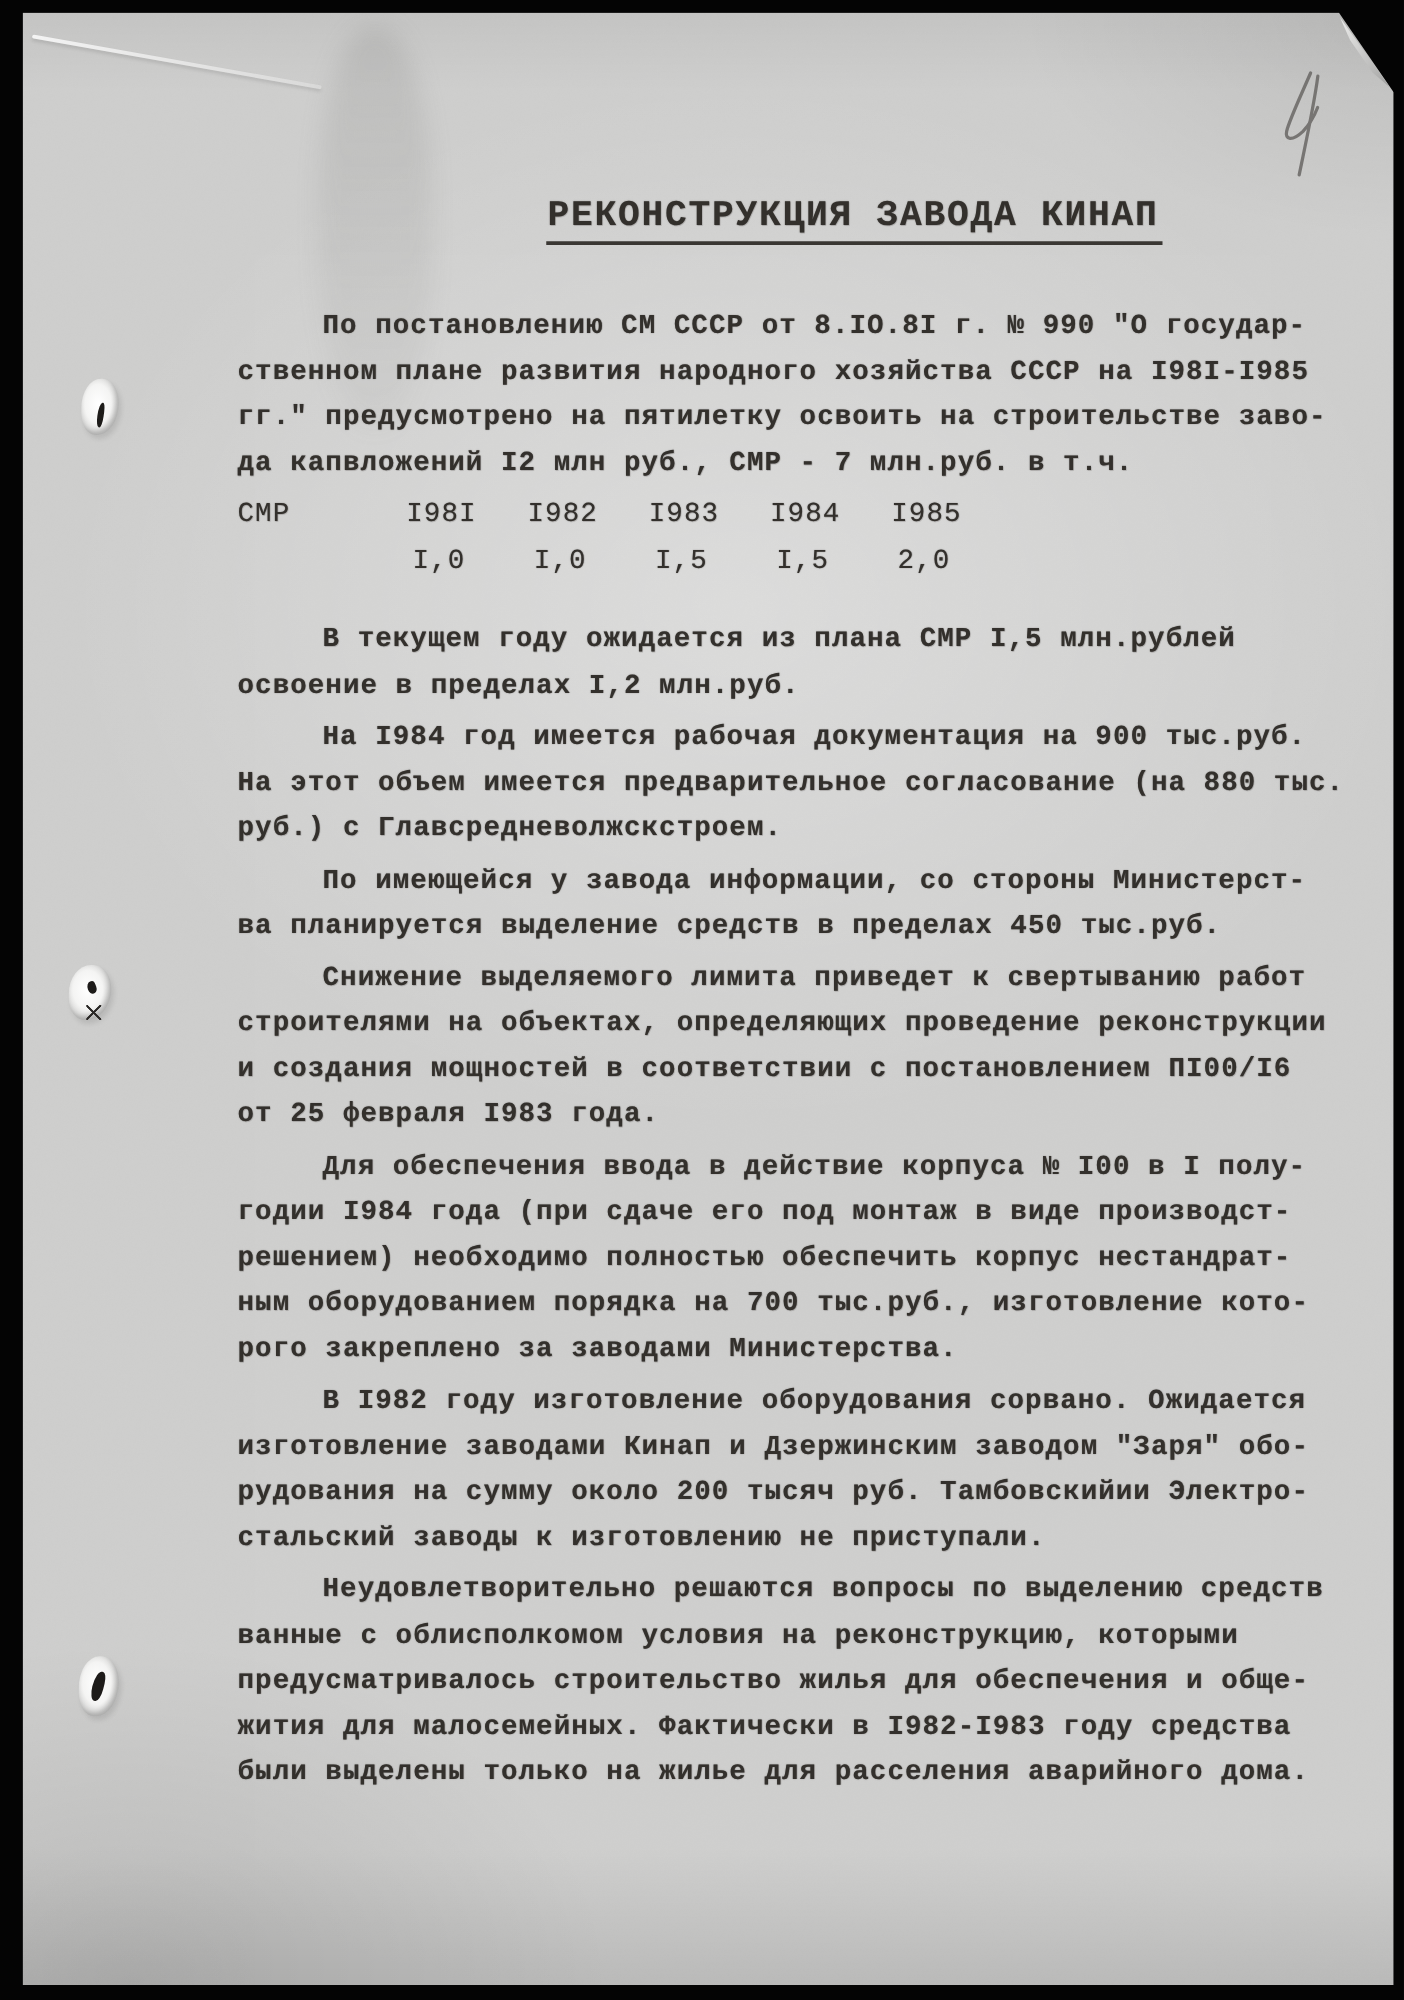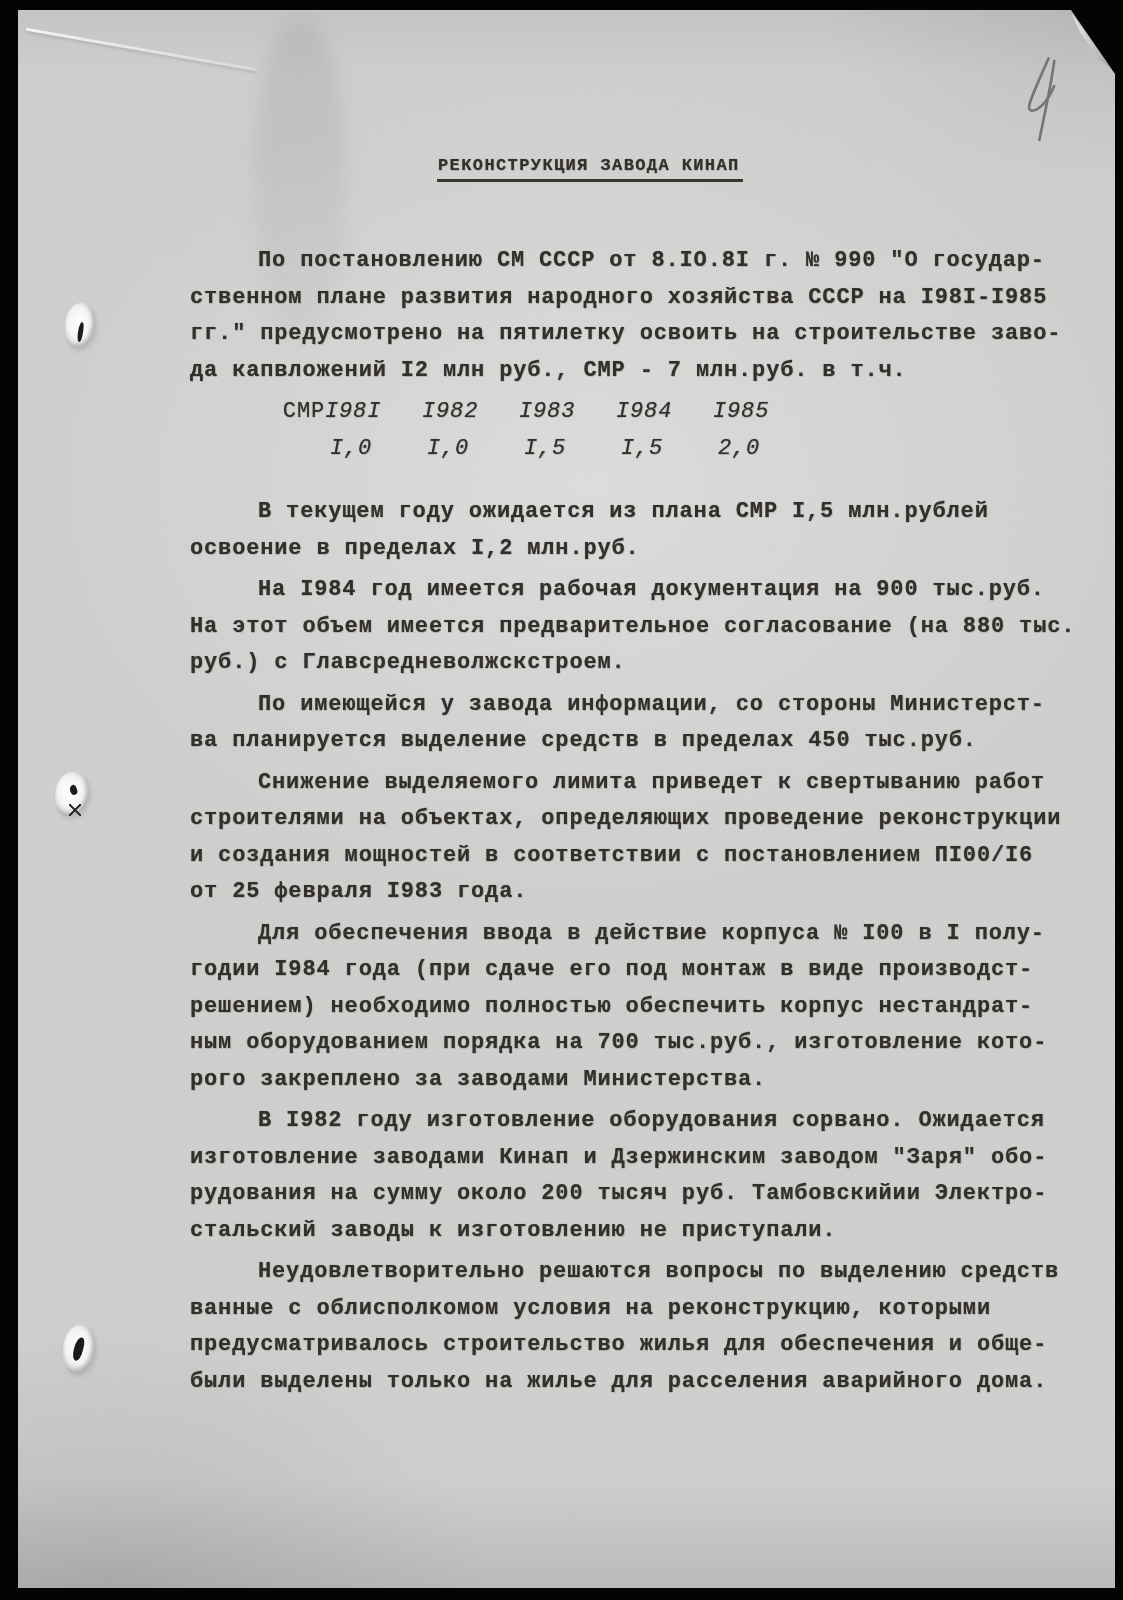--- a/index.html
+++ b/index.html
@@ -15,31 +15,31 @@
          clip-path:polygon(0 0,1053px 0,1097px 64px,1097px 1578px,0 1578px);}
   .noise{position:absolute;left:0;top:0;width:100%;height:100%;opacity:.35;pointer-events:none;}
   .stain{position:absolute;left:237px;top:12px;width:90px;height:320px;border-radius:45%;
          background:linear-gradient(180deg, rgba(120,120,118,0.18), rgba(120,120,118,0.05));
          filter:blur(9px);}
   .crease{position:absolute;left:6px;top:38px;width:235px;height:3px;
           background:linear-gradient(90deg, rgba(255,255,255,0.8), rgba(255,255,255,0.25));
           box-shadow:0 2px 3px rgba(0,0,0,0.12);transform:rotate(10deg);border-radius:2px;}
   .fold-flap{position:absolute;right:-1px;top:2px;width:48px;height:66px;pointer-events:none;}
   .ink{color:#33302c;text-shadow:0 0 1px rgba(51,48,44,0.55),0.6px 0.5px 0 rgba(51,48,44,0.15);}
-  .title{position:absolute;left:419px;top:146px;margin:0;font-size:17px;font-weight:bold;
+  .title{position:absolute;left:419px;top:146px;margin:0;font-size:29px;font-weight:bold;
          letter-spacing:1.4px;border-bottom:3px solid #3a3733;padding:0 3px 4px 1px;white-space:pre;}
   .content{position:absolute;left:172px;top:233px;width:900px;font-size:22px;
            letter-spacing:0.85px;line-height:36.5px;}
   .para{margin:0 0 5px 0;}
   .line{white-space:pre;font-weight:bold;}
   .line.first{text-indent:68px;}
   .smr-table{margin:0 0 27px 0;}
   .smr-row{white-space:nowrap;}
-  .smr-cell{display:inline-block;width:97px;font-style:italic;}
-  .smr-label{display:inline-block;width:135px;text-align:right;}
+  .smr-cell{display:inline-block;width:97px;}
+  .smr-label{display:inline-block;width:135px;}
   .smr-vals{margin-left:5px;}
   .pagenum{position:absolute;left:1000px;top:42px;width:48px;height:92px;transform:rotate(5deg);}
   .tear{position:absolute;border-radius:55% 45% 60% 40%;
         background:radial-gradient(ellipse at 45% 45%, #ffffff 0%, #f4f4f3 45%, rgba(244,244,243,0.0) 75%);
         box-shadow:inset -2px -3px 4px rgba(0,0,0,0.18), 2px 3px 4px rgba(0,0,0,0.10);}
   .tear::after{content:"";position:absolute;background:#1d1b19;border-radius:60% 40% 50% 50%;}
   .tear1{left:47px;top:293px;width:30px;height:45px;}
   .tear1::after{left:13px;top:19px;width:5px;height:20px;transform:rotate(8deg);}
   .tear2{left:37px;top:762px;width:34px;height:44px;}
   .tear2::after{left:15px;top:13px;width:7px;height:10px;transform:rotate(-20deg);}
@@ -133,17 +133,18 @@
         <div class="para">
           <div class="line first">В I982 году изготовление оборудования сорвано. Ожидается</div>
           <div class="line">изготовление заводами Кинап и Дзержинским заводом "Заря" обо-</div>
           <div class="line">рудования на сумму около 200 тысяч руб. Тамбовскийии Электро-</div>
           <div class="line">стальский заводы к изготовлению не приступали.</div>
         </div>
         <div class="para">
           <div class="line first">Неудовлетворительно решаются вопросы по выделению средств</div>
           <div class="line">ванные с облисполкомом условия на реконструкцию, которыми</div>
           <div class="line">предусматривалось строительство жилья для обеспечения и обще-</div>
+          <div class="line">жития для малосемейных. Фактически в I982-I983 году средства</div>
           <div class="line">были выделены только на жилье для расселения аварийного дома.</div>
         </div>
       </div>
   </div>
 </div>
 
 </body></html>

